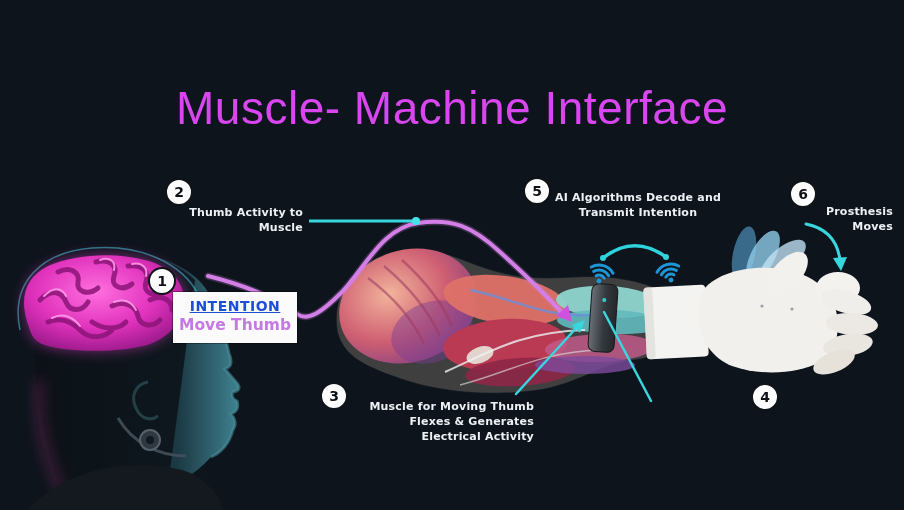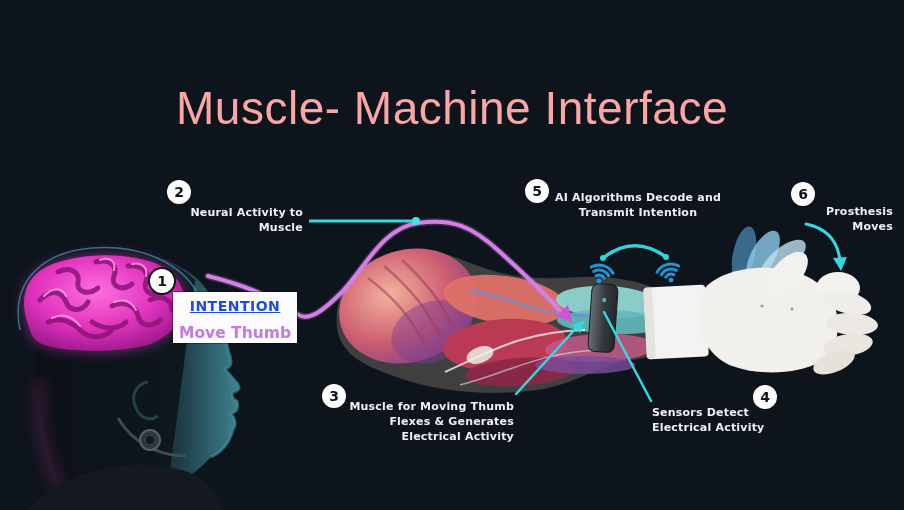--- a/index.html
+++ b/index.html
@@ -2,21 +2,21 @@
 <html><head>
 <meta charset="utf-8">
 <style>
   html,body{margin:0;padding:0;background:#0d141c;}
   #stage{
     position:relative;width:904px;height:510px;overflow:hidden;
     background:#0d141c;font-family:"DejaVu Sans",sans-serif;
   }
   .title{
     position:absolute;left:0;top:50px;width:904px;text-align:center;
-    color:#fca5a5;font-family:"Liberation Sans",sans-serif;
+    color:#d946ef;font-family:"Liberation Sans",sans-serif;
     font-size:46px;font-weight:400;letter-spacing:.5px;
   }
   .scene{position:absolute;left:0;top:0;}
   .step-circle{
     position:absolute;width:28px;height:28px;border-radius:50%;
     background:#fcfcfc;border:2px solid #101318;box-sizing:border-box;
     display:flex;align-items:center;justify-content:center;
     color:#0d1116;font-size:14px;font-weight:700;
   }
   .lbl{
@@ -28,21 +28,21 @@
   .intention-box{
     position:absolute;left:173px;top:292px;width:124px;height:51px;
     background:#fbfbfb;text-align:center;box-sizing:border-box;padding-top:6px;
     box-shadow:0 0 0 1px rgba(0,0,0,.35);
   }
   .intention-heading{
     font-size:14px;font-weight:700;color:#1d4ed8;
     text-decoration:underline;letter-spacing:.5px;
   }
   .intention-sub{
-    font-size:15.5px;font-weight:600;color:#c579e2;margin-top:10px;
+    font-size:15.5px;font-weight:600;color:#c579e2;margin-top:2px;
   }
 </style>
 </head>
 <body>
 
 <div id="stage">
 
   <svg class="scene" width="904" height="510" viewBox="0 0 904 510">
     <defs>
       <radialGradient id="brainGrad" cx="45%" cy="38%" r="70%">
@@ -227,19 +227,18 @@
   <div class="step-circle" style="left:320px;top:382px;">3</div>
   <div class="step-circle" style="left:751px;top:383px;">4</div>
   <div class="step-circle" style="left:523px;top:177px;">5</div>
   <div class="step-circle" style="left:789px;top:180px;">6</div>
 
   <div class="intention-box">
     <div class="intention-heading">INTENTION</div>
     <div class="intention-sub">Move Thumb</div>
   </div>
 
-  <div class="lbl right" style="left:171px;top:206px;width:132px;">Neural Activity to Muscle</div>
-  <div class="lbl right" style="left:339px;top:400px;width:175px;">Muscle for Moving Thumb Flexes &amp; Generates Electrical Activity</div>
-  <div class="lbl" style="left:652px;top:406px;width:140px;">Sensors Detect Electrical Activity</div>
+  <div class="lbl right" style="left:171px;top:206px;width:132px;">Thumb Activity to Muscle</div>
+  <div class="lbl right" style="left:359px;top:400px;width:175px;">Muscle for Moving Thumb Flexes &amp; Generates Electrical Activity</div>
   <div class="lbl center" style="left:548px;top:191px;width:180px;">AI Algorithms Decode and Transmit Intention</div>
   <div class="lbl center" style="left:813px;top:205px;width:80px;text-align:right;">Prosthesis Moves</div>
 
 </div>
 
 </body></html>

